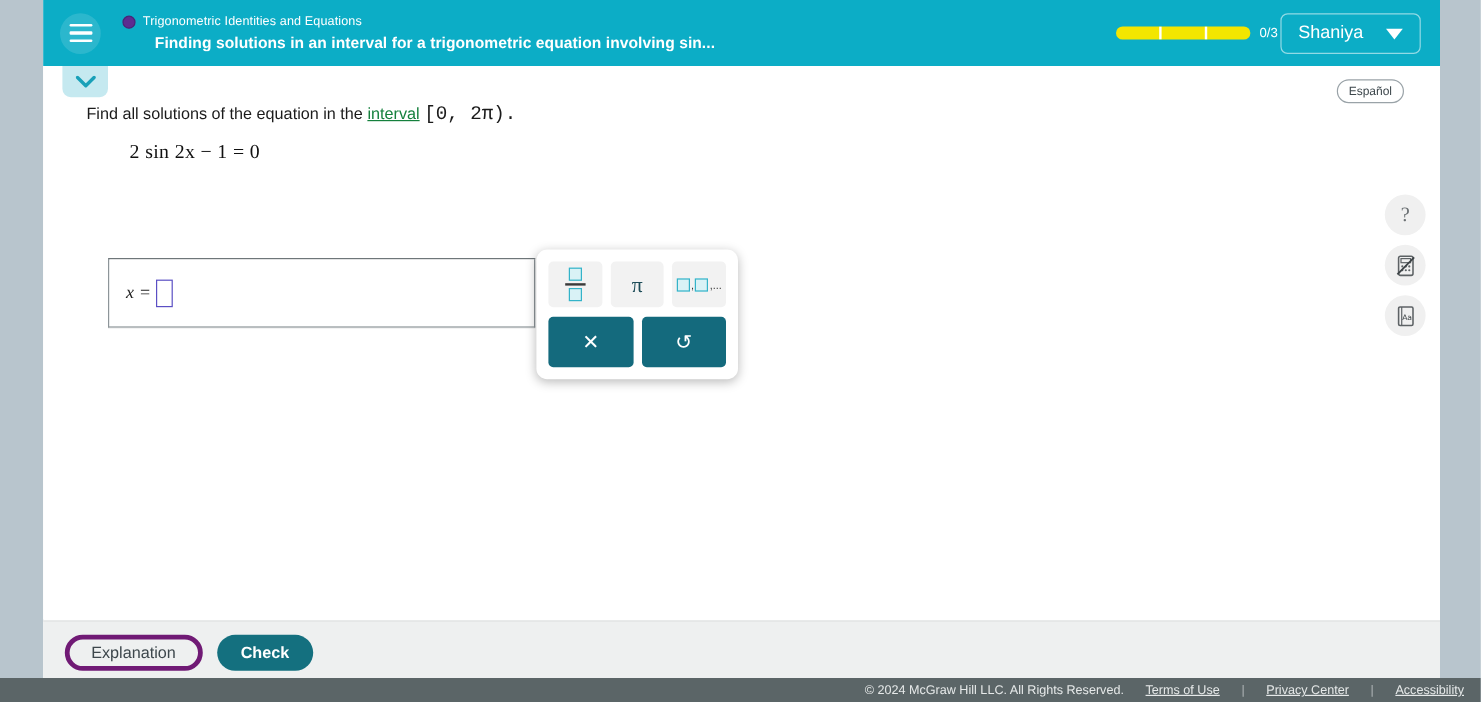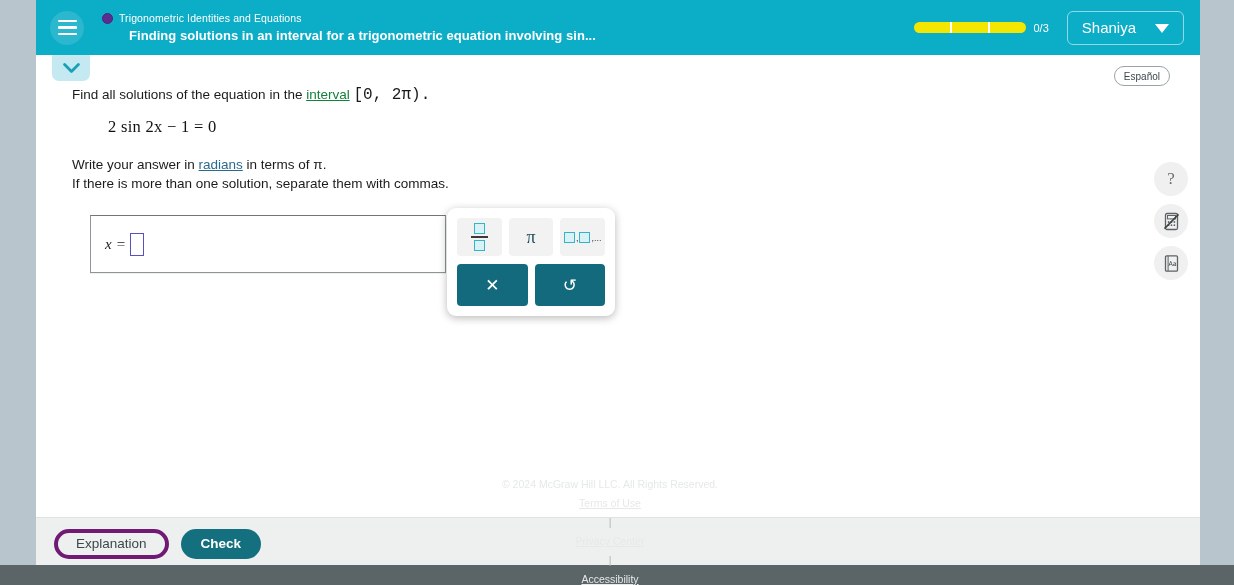--- a/index.html
+++ b/index.html
@@ -87,21 +87,21 @@
     white-space: nowrap;
     overflow: hidden;
     text-overflow: ellipsis;
     padding-left: 27px;
   }
 
   .progress-wrap {
     display: flex;
     align-items: flex-start;
     gap: 7px;
-    margin-right: 18px;
+    margin-right: 2px;
     flex: 0 0 auto;
   }
   .progress-bar {
     width: 112px;
     height: 11px;
     border-radius: 6px;
     background: #f3e600;
     display: flex;
     overflow: hidden;
   }
@@ -408,22 +408,21 @@
     width: 1234px;
     height: 20px;
     background: #5b6567;
     display: flex;
     align-items: center;
     justify-content: flex-end;
     padding-right: 14px;
     box-sizing: border-box;
     color: #e6e9e9;
     font-size: 10.5px;
-    gap: 7px;
-    flex-direction: column;
+    gap: 18px;
   }
   .copyright a {
     color: #e6e9e9;
     text-decoration: underline;
     cursor: pointer;
   }
   .copyright .sep { color: #aeb5b6; }
 </style>
 </head>
 <body>
@@ -475,26 +474,20 @@
 
     <div class="qtext">
       <span>Find all solutions of the equation in the </span><span class="lnk">interval</span>
       <span class="mathserif">[0, 2π).</span>
     </div>
 
     <div class="equation">
       <span>2 sin 2x − 1 = 0</span>
     </div>
 
-    <div class="instr">
-      <div>
-        <span>Write your answer in </span><span class="lnk">radians</span><span> in terms of π.</span>
-      </div>
-      <div>If there is more than one solution, separate them with commas.</div>
-    </div>
 
     <div class="answerbox">
       <span class="ansmath">
         <span class="xv">x</span>
         <span>=</span>
         <span class="slot"></span>
       </span>
     </div>
 
     <div class="keypad">

